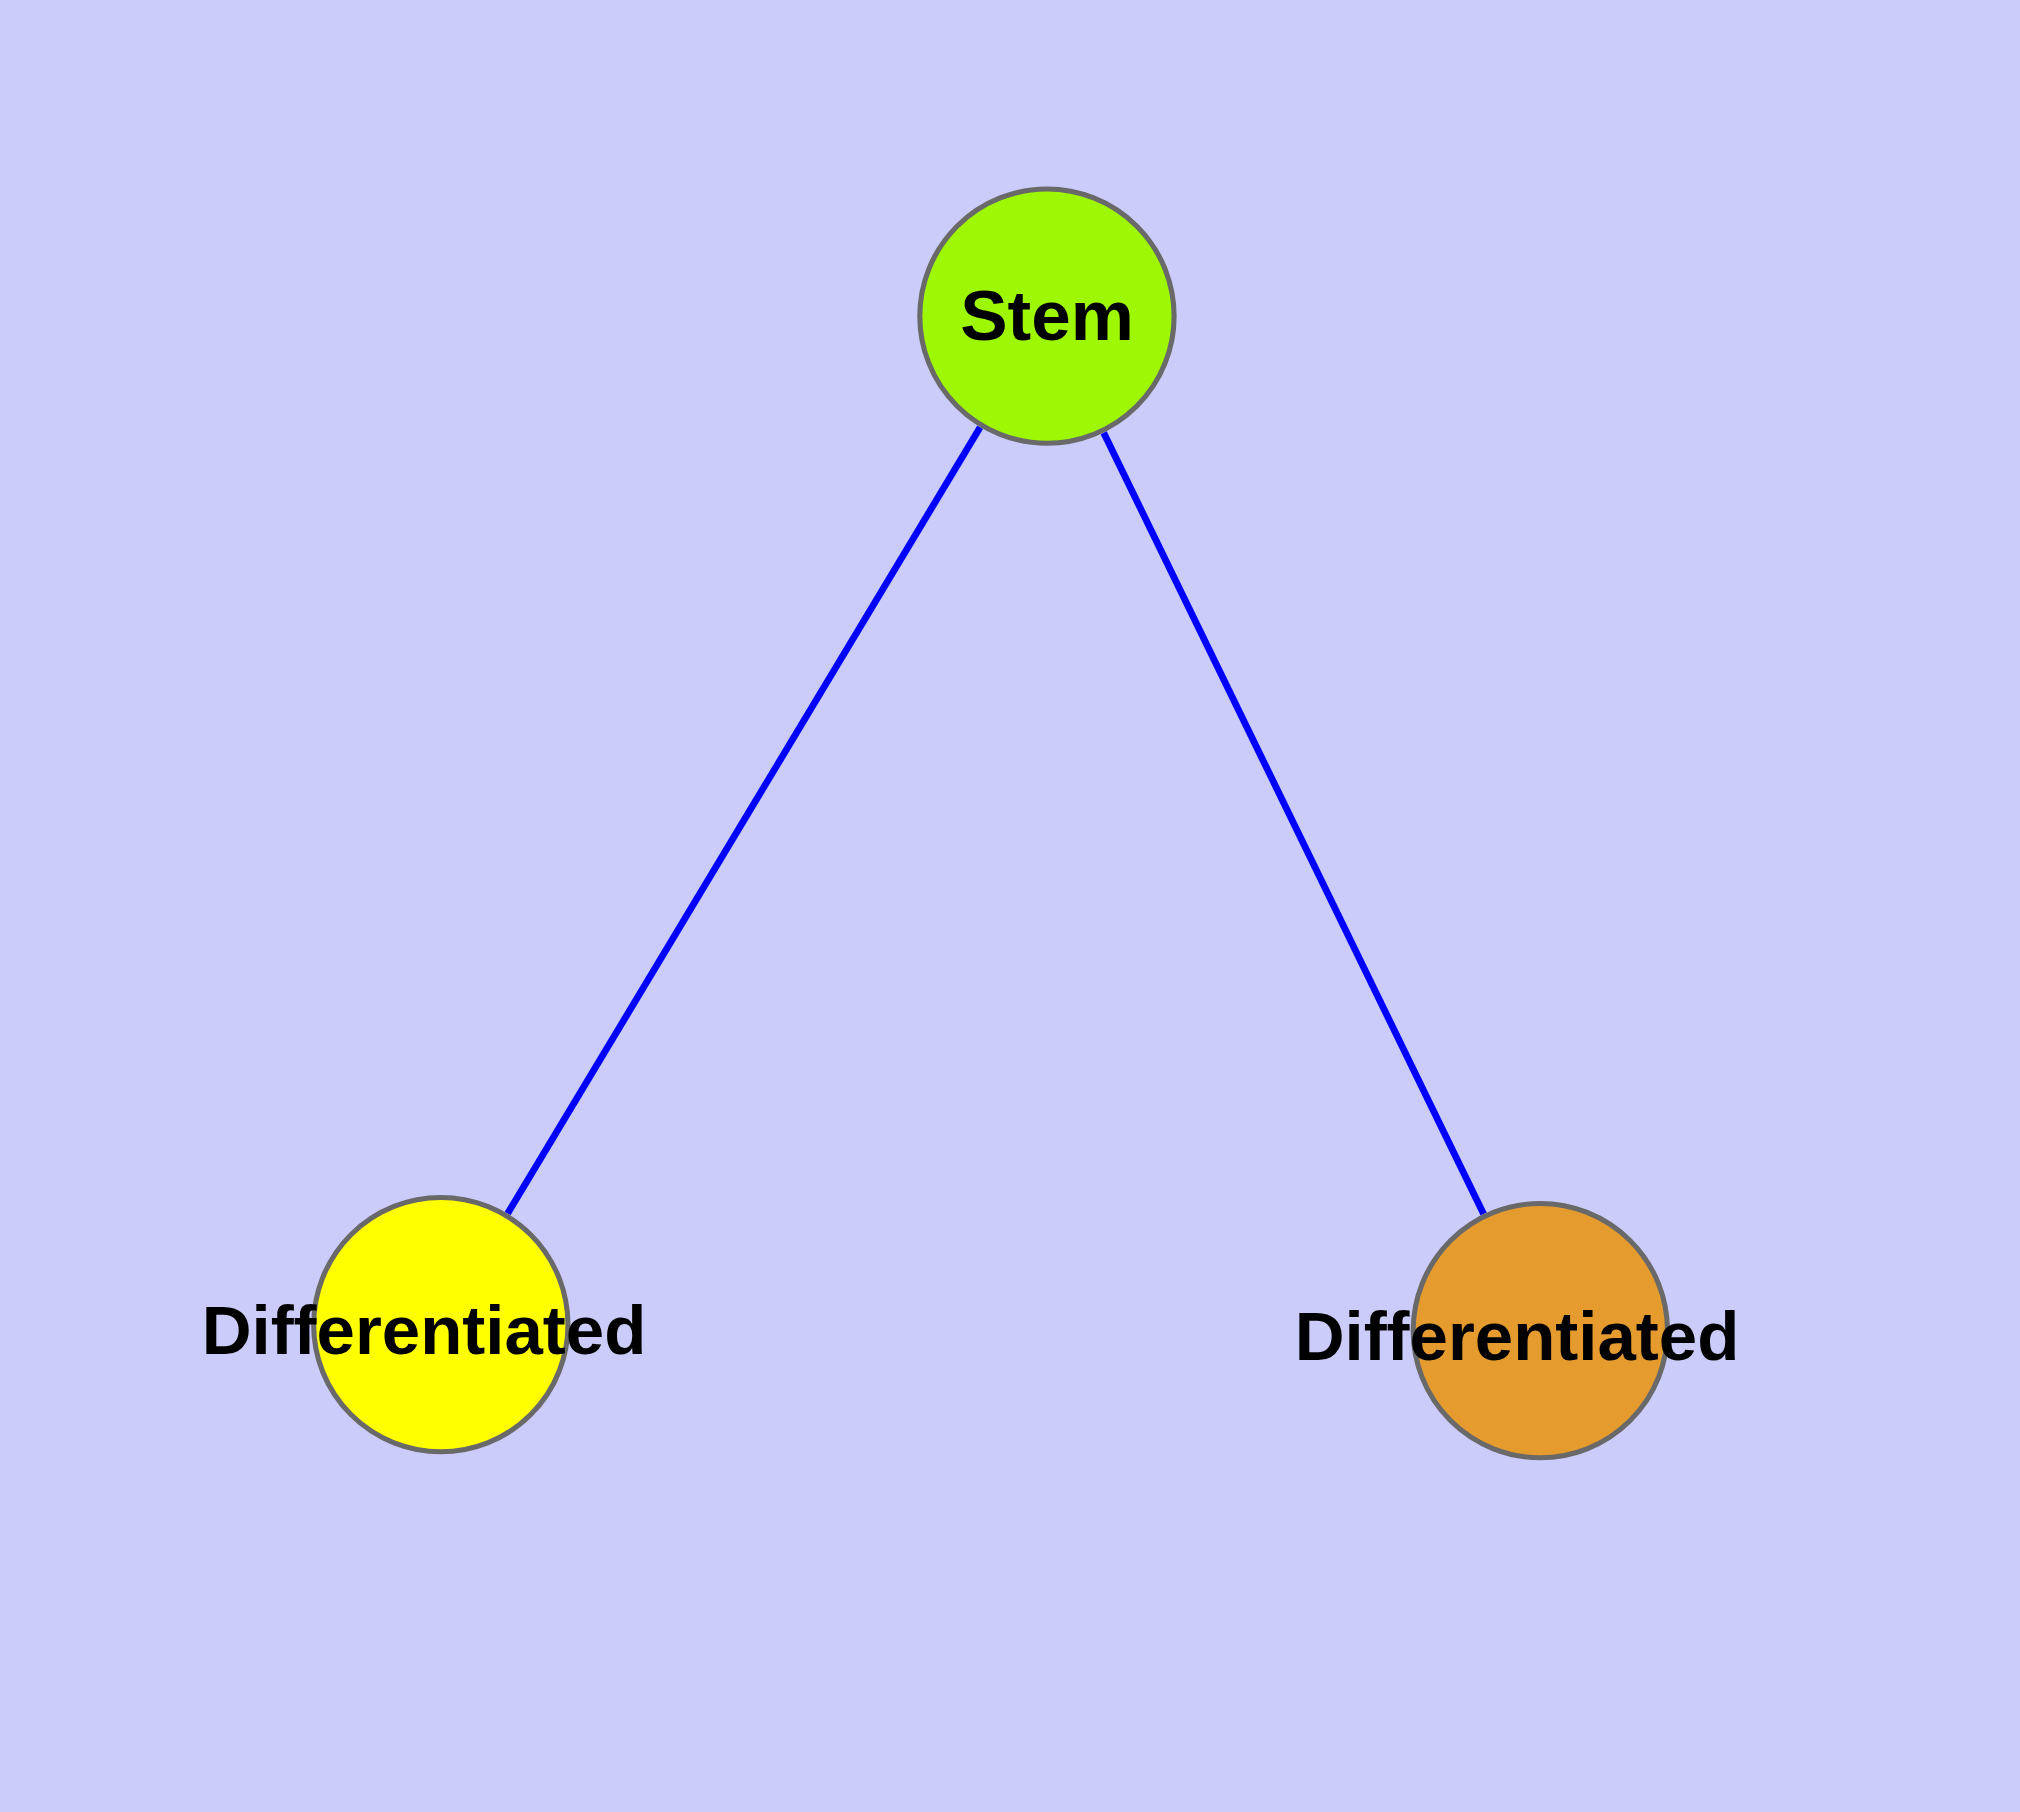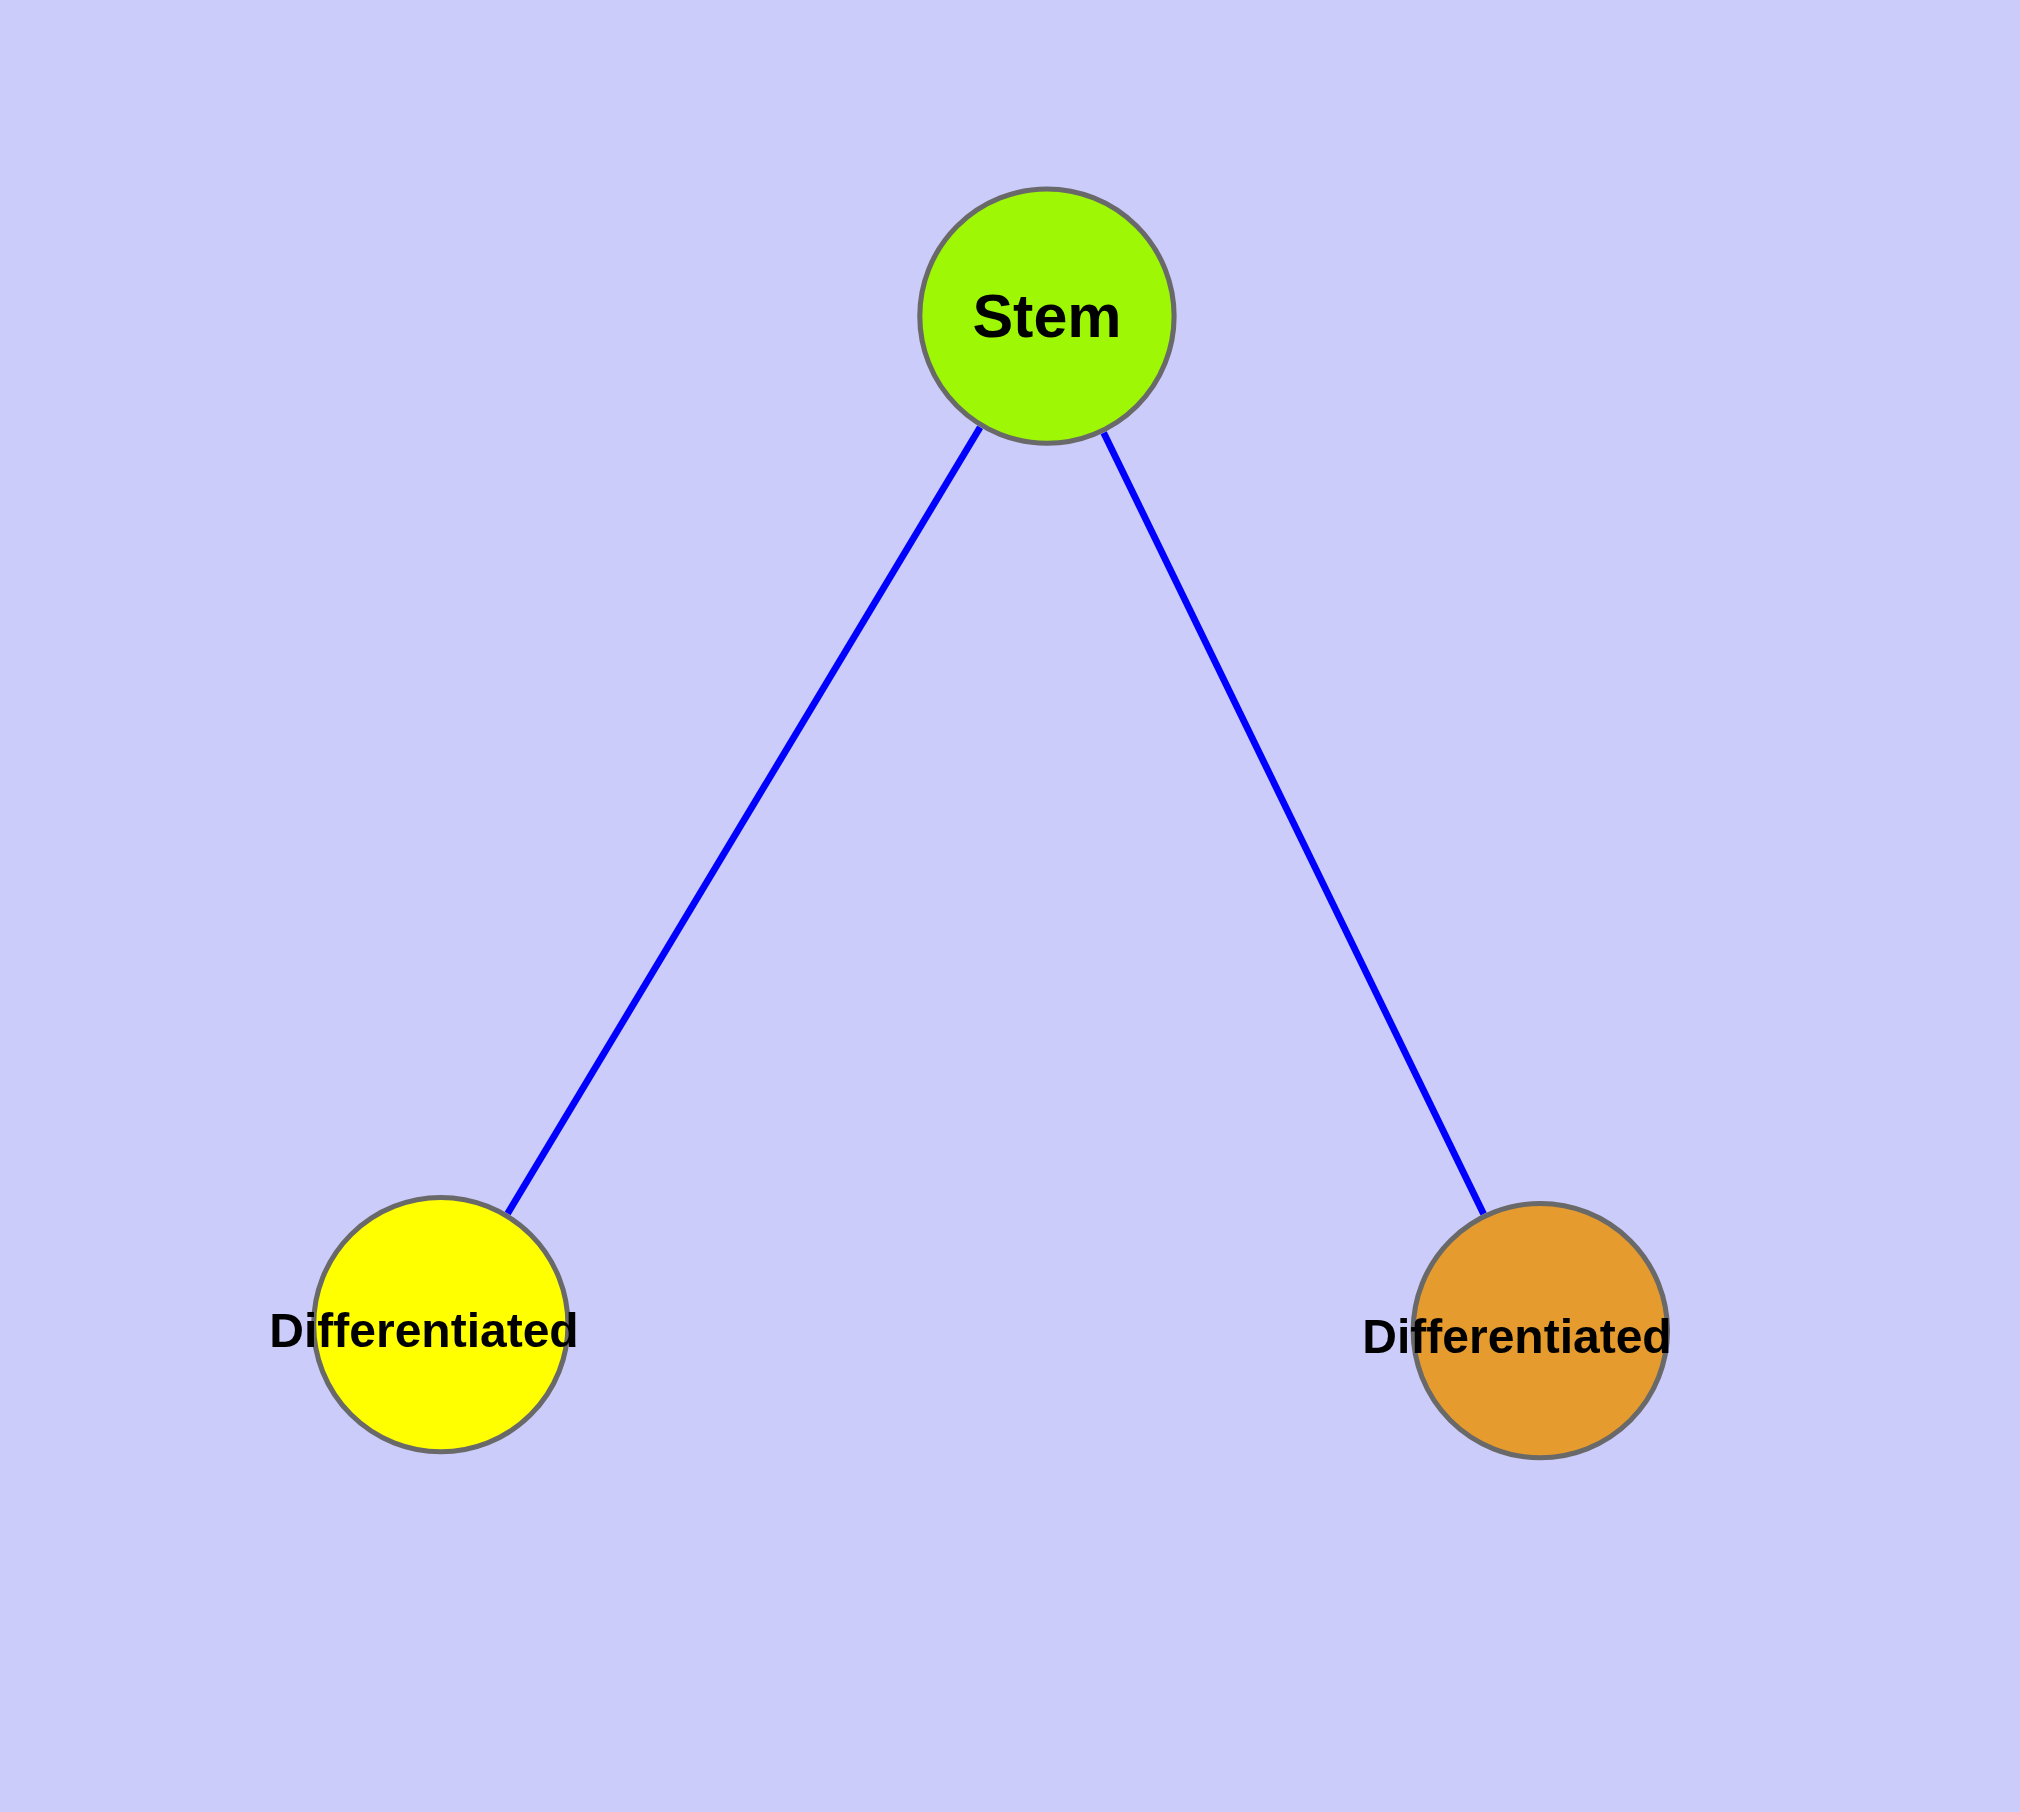--- a/index.html
+++ b/index.html
@@ -29,24 +29,24 @@
     text-align: center;
     font-family: "Liberation Sans", "DejaVu Sans", sans-serif;
     font-weight: bold;
     color: #000000;
     white-space: nowrap;
     line-height: 1.12;
     pointer-events: none;
     transform: translate(-50%, -50%);
   }
   .node-label.stem {
-    font-size: 61px;
+    font-size: 71px;
   }
   .node-label.diff {
-    font-size: 48px;
+    font-size: 69px;
   }
 </style>
 </head>
 <body>
 
 <div id="canvas">
 
   <svg id="graph-svg" viewBox="0 0 2384 2138" preserveAspectRatio="none" xmlns="http://www.w3.org/2000/svg">
     <g id="edge-layer">
         <line x1="1156.201128986003" y1="504.14777133798134" x2="598.7988710139972" y2="1431.8522286620187" stroke="#0000ff" stroke-width="8" stroke-linecap="butt"></line>

